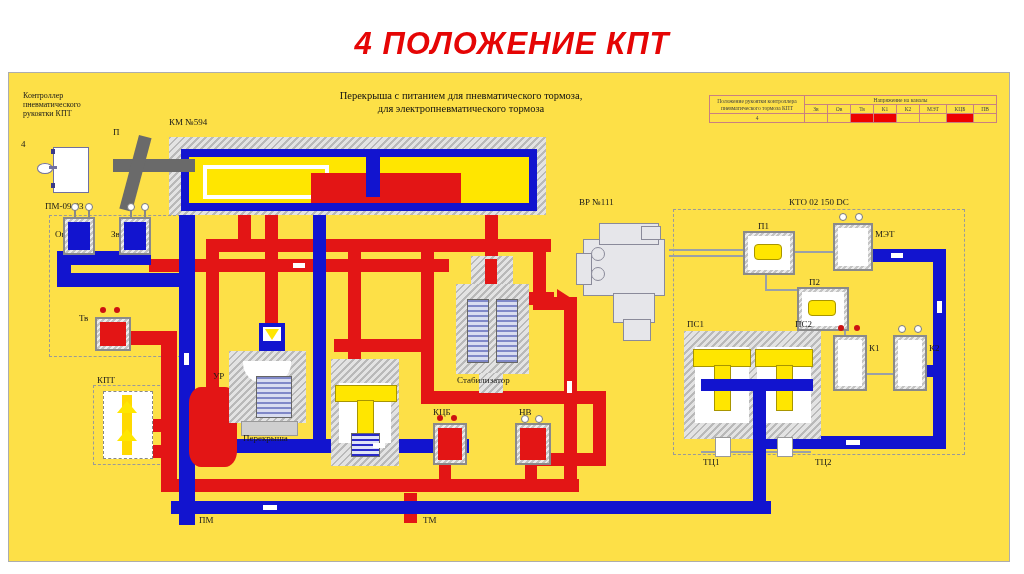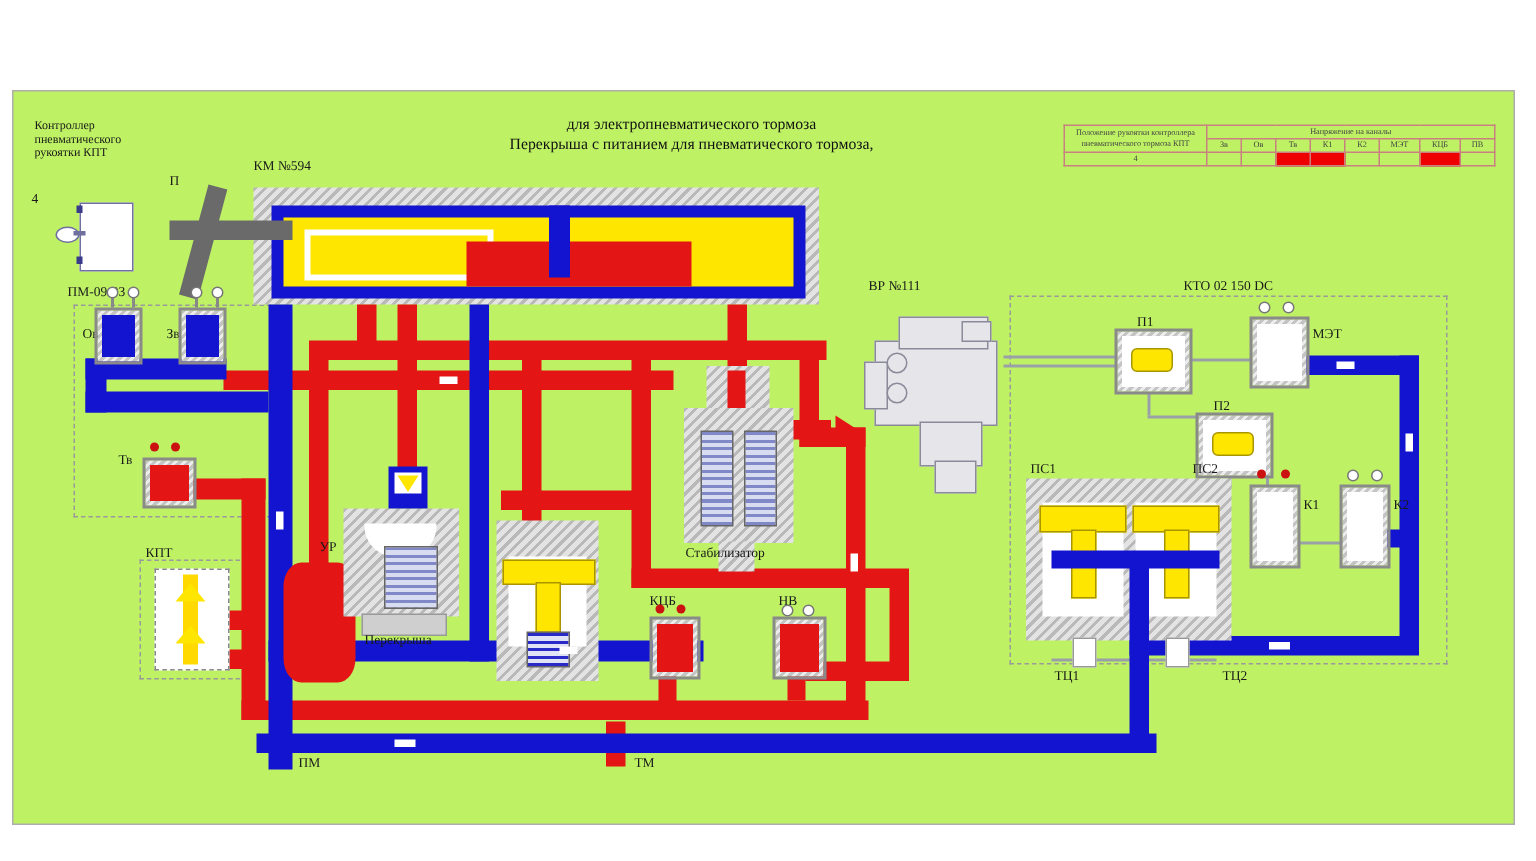--- a/index.html
+++ b/index.html
@@ -1,22 +1,22 @@
 <!DOCTYPE html>
 <html><head>
 <meta charset="utf-8">
 <style>
   html,body{margin:0;padding:0;background:#fff;}
   #page{position:relative;width:1024px;height:574px;background:#fff;overflow:hidden;
         font-family:"Liberation Serif",serif;}
   .title{position:absolute;left:0;top:26px;width:100%;text-align:center;
          font-family:"Liberation Sans",sans-serif;font-weight:bold;font-style:italic;
          font-size:31px;color:#e50505;letter-spacing:1px;}
-  #panel{position:absolute;left:8px;top:60px;width:1000px;height:488px;
-         border:1px solid #adadad;background:#bef264;}
+  #panel{position:absolute;left:8px;top:72px;width:1000px;height:488px;
+         border:1px solid #adadad;background:#fde047;}
   .lbl{position:absolute;font-size:9px;color:#1a1a1a;white-space:nowrap;}
   .lbl-sm{position:absolute;font-size:8px;color:#1a1a1a;white-space:nowrap;line-height:1.15;}
   .subtitle{position:absolute;left:287px;top:16px;width:330px;text-align:center;
             font-size:10.5px;color:#111;line-height:1.25;}
   .pr{position:absolute;background:#e31515;}
   .pb{position:absolute;background:#1214cf;}
   .tick{position:absolute;background:#fff;}
   .gline{position:absolute;background:#9aa0a8;}
   .dashbox{position:absolute;border:1px dashed #9a9a9a;}
   .hatch{position:absolute;background:repeating-linear-gradient(135deg,#b9b9b9 0 2px,#e3e3e3 2px 5px);}
@@ -31,20 +31,21 @@
   .ybar{position:absolute;background:#ffe600;border:1px solid #a89500;}
   table.sig{position:absolute;left:700px;top:22px;border-collapse:collapse;
             font-size:5.5px;color:#444;line-height:1.1;}
   table.sig td{border:1px solid #c98080;text-align:center;padding:0 1px;height:8px;}
   td.redcell{background:#ee0000;}
 </style>
 </head>
 <body>
 
 <div id="page">
+  <div class="title">4 ПОЛОЖЕНИЕ КПТ</div>
 
   <div id="panel">
 
     <div class="lbl-sm" style="left:14px;top:18px">
       <div>Контроллер</div>
       <div>пневматического</div>
       <div>рукоятки КПТ</div>
     </div>
     <div class="lbl" style="left:12px;top:66px">4</div>
 
@@ -52,22 +53,22 @@
     <div style="position:absolute;left:28px;top:90px;width:14px;height:9px;border:1.5px solid #7070a0;border-radius:50%;background:#fff"></div>
     <div style="position:absolute;left:40px;top:93px;width:8px;height:3px;background:#7070a0"></div>
     <div style="position:absolute;left:42px;top:76px;width:4px;height:5px;background:#3a3a8a"></div>
     <div style="position:absolute;left:42px;top:110px;width:4px;height:5px;background:#3a3a8a"></div>
 
     <div class="lbl" style="left:36px;top:128px">ПМ-09-03</div>
     <div class="lbl" style="left:104px;top:54px">П</div>
     <div class="lbl" style="left:160px;top:44px">КМ №594</div>
 
     <div class="subtitle">
+      <div>Перекрыша с питанием для пневматического тормоза,</div>
       <div>для электропневматического тормоза</div>
-      <div>Перекрыша с питанием для пневматического тормоза,</div>
     </div>
 
     <table class="sig">
       <tbody>
           <tr>
         <td rowspan="2" style="width:92px">
           <span>Положение рукоятки контроллера</span><br>
           <span>пневматического тормоза КПТ</span>
         </td>
         <td colspan="8">Напряжение на каналы</td>

